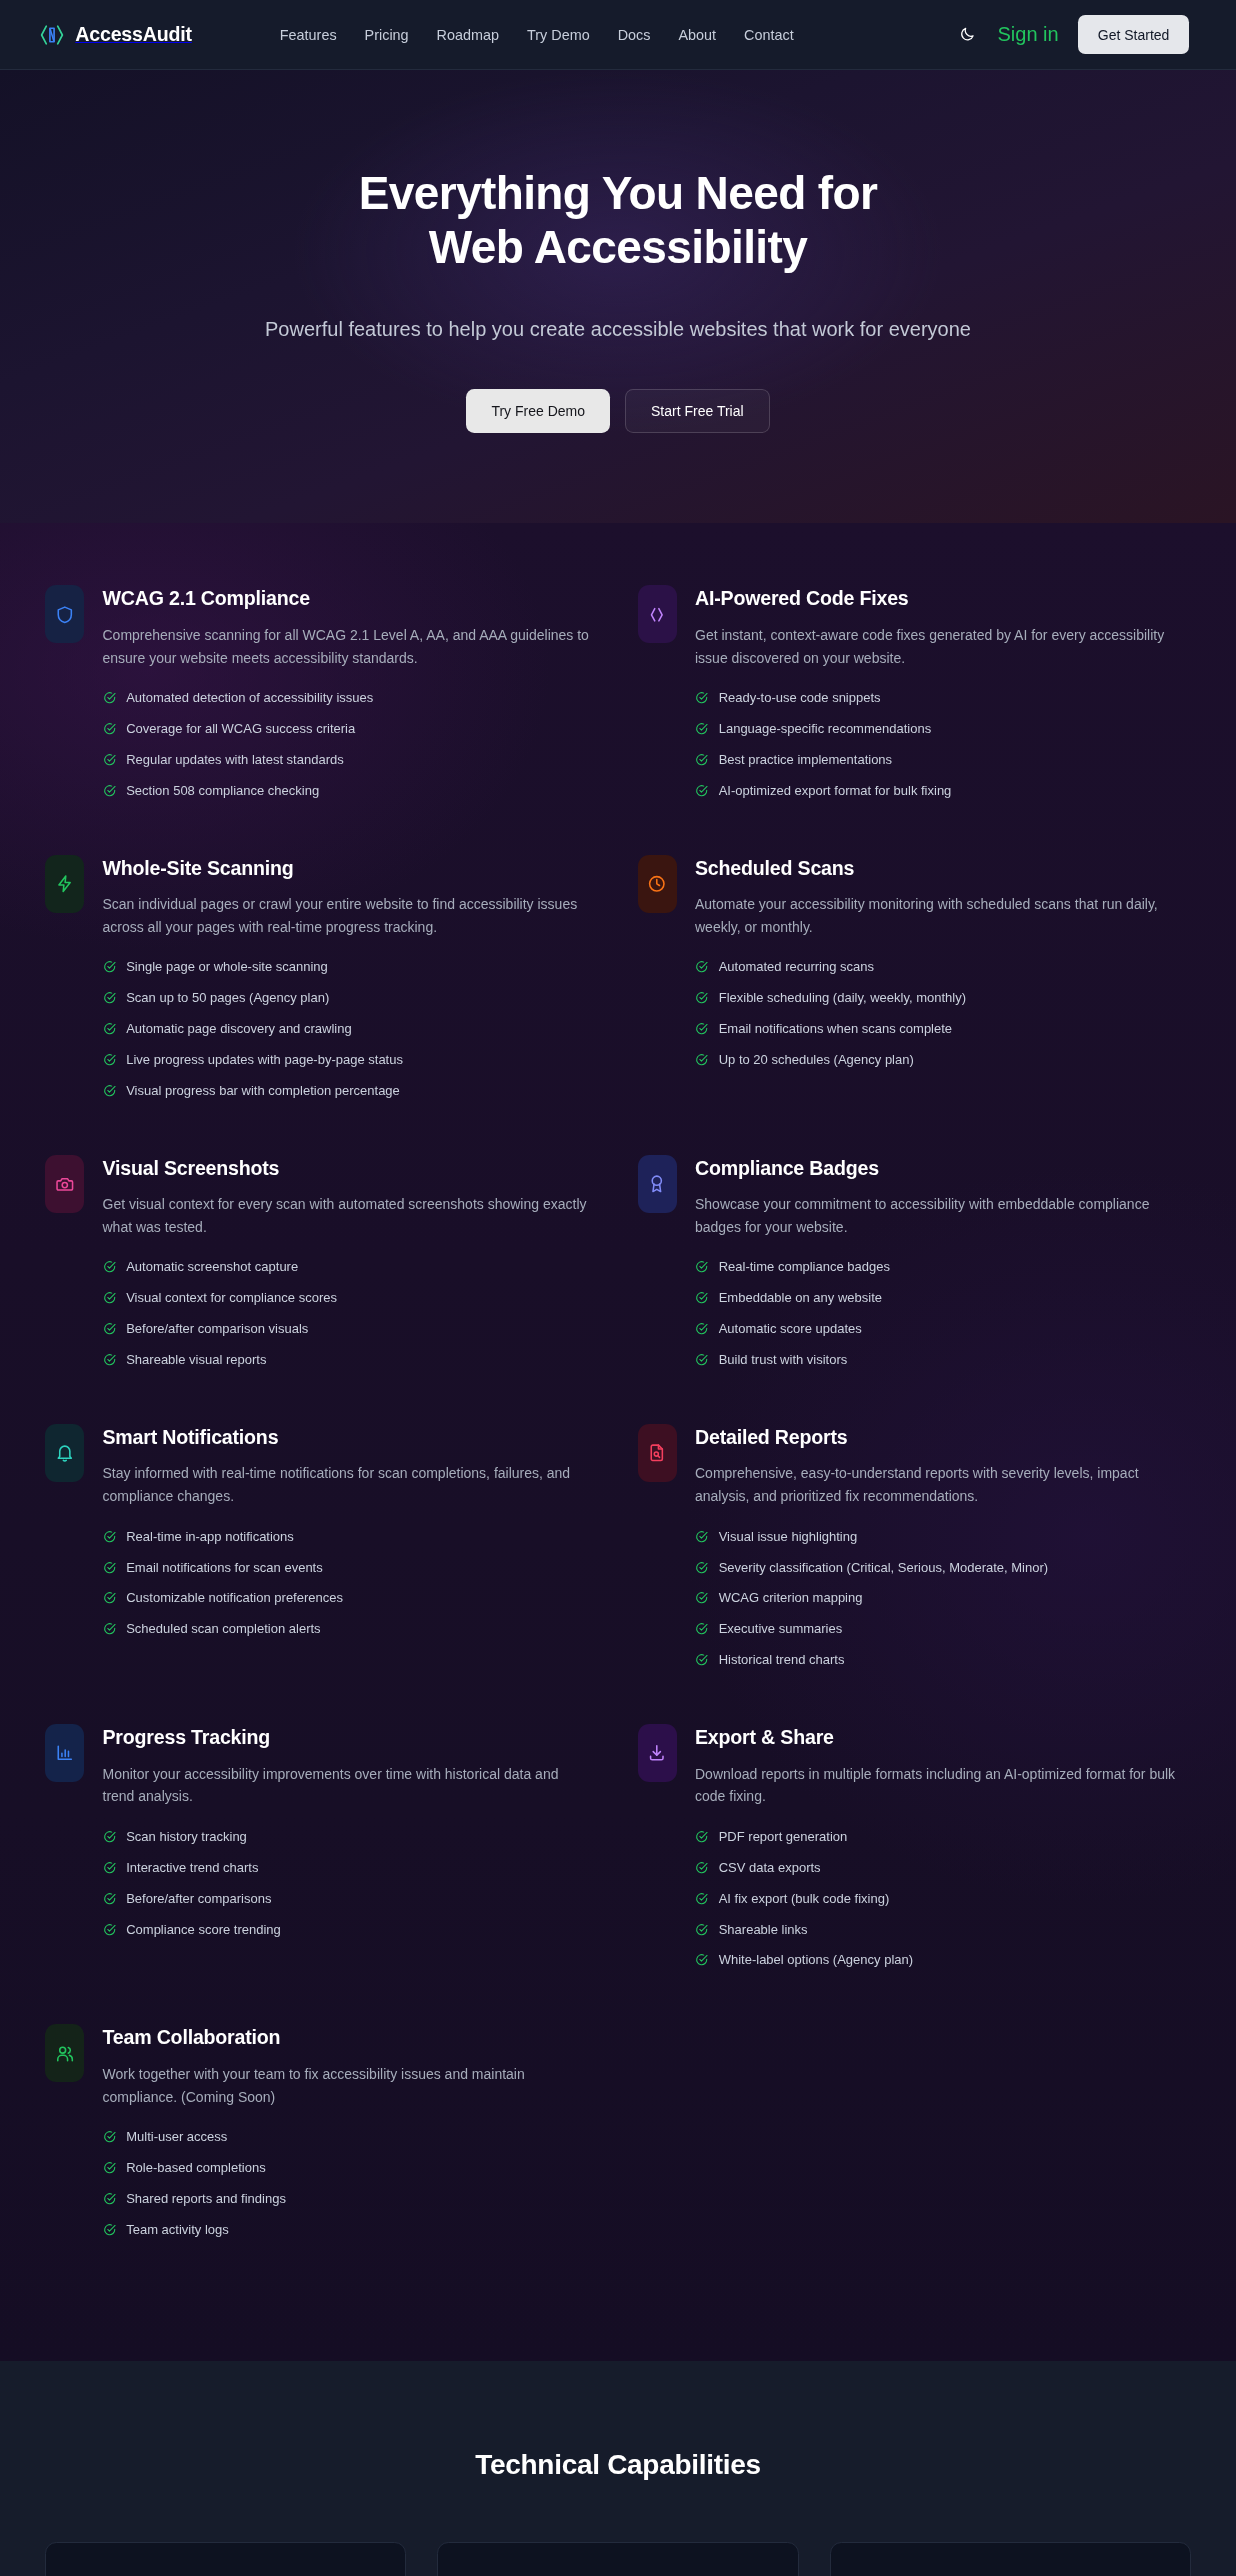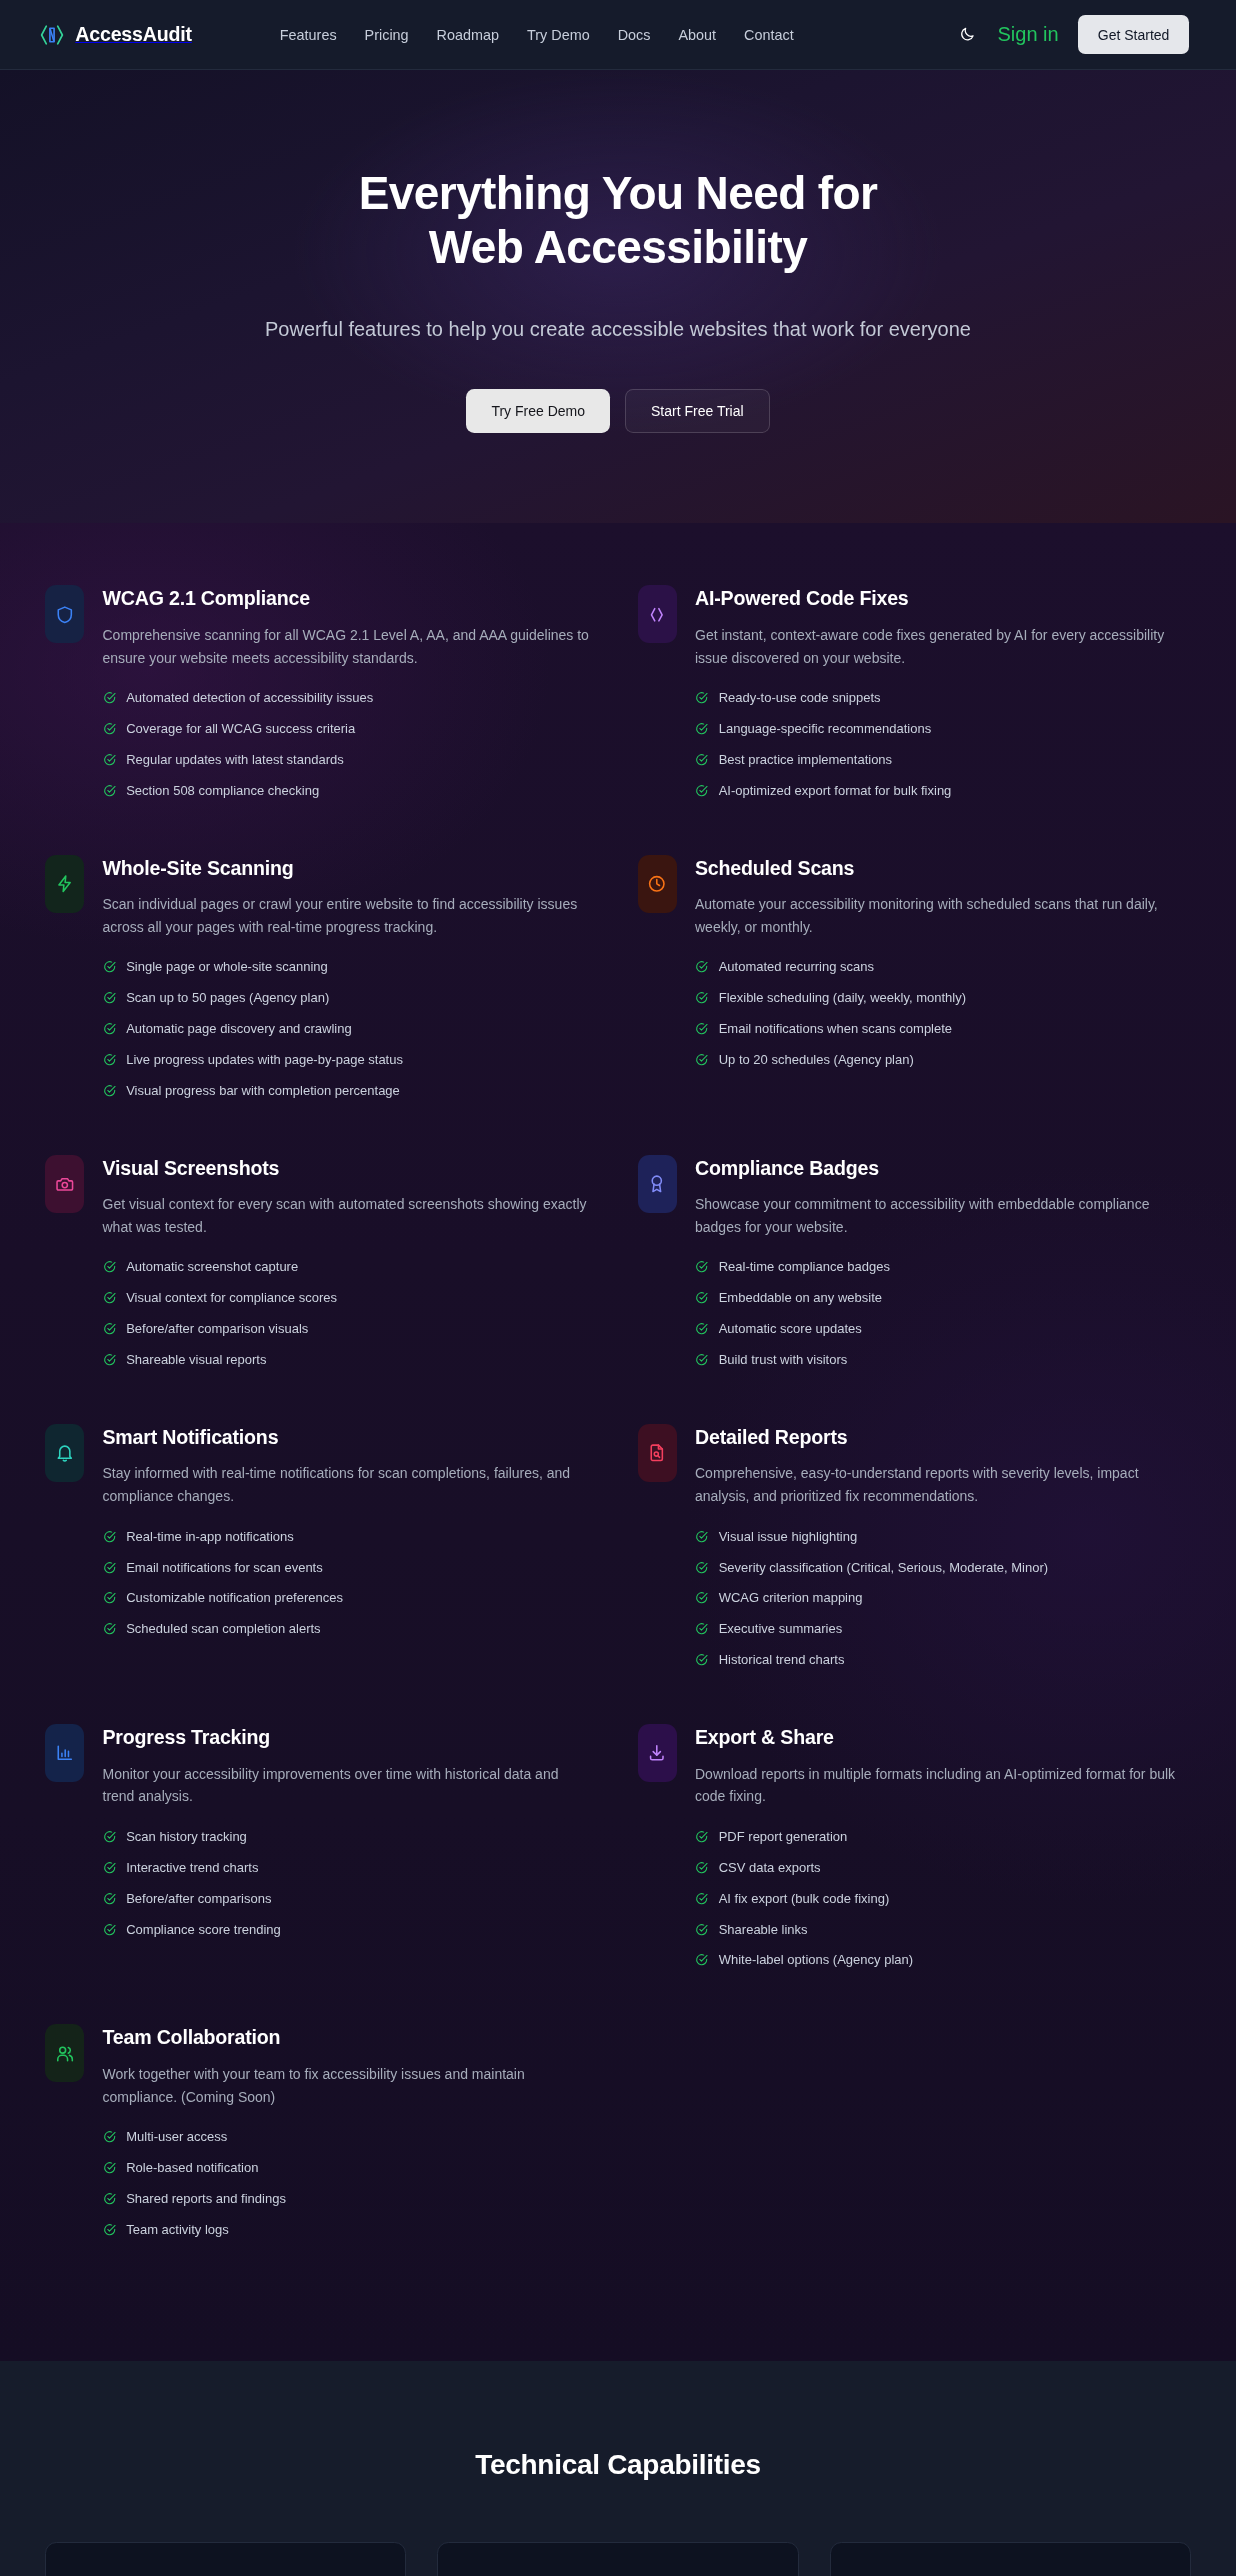--- a/index.html
+++ b/index.html
@@ -723,21 +723,21 @@
                 <path d="M21 11.2V12a9 9 0 1 1-5.3-8.2" stroke="#22c55e" stroke-width="1.9" stroke-linecap="round" fill="none"></path>
                 <path d="m8.6 11.6 2.9 2.9L21.6 4.4" stroke="#22c55e" stroke-width="1.9" stroke-linecap="round" stroke-linejoin="round" fill="none"></path>
               </svg>
               <span>Multi-user access</span>
             </li>
             <li>
               <svg class="check-icon" width="13.4" height="13.4" viewBox="0 0 24 24" fill="none">
                 <path d="M21 11.2V12a9 9 0 1 1-5.3-8.2" stroke="#22c55e" stroke-width="1.9" stroke-linecap="round" fill="none"></path>
                 <path d="m8.6 11.6 2.9 2.9L21.6 4.4" stroke="#22c55e" stroke-width="1.9" stroke-linecap="round" stroke-linejoin="round" fill="none"></path>
               </svg>
-              <span>Role-based notification</span>
+              <span>Role-based completions</span>
             </li>
             <li>
               <svg class="check-icon" width="13.4" height="13.4" viewBox="0 0 24 24" fill="none">
                 <path d="M21 11.2V12a9 9 0 1 1-5.3-8.2" stroke="#22c55e" stroke-width="1.9" stroke-linecap="round" fill="none"></path>
                 <path d="m8.6 11.6 2.9 2.9L21.6 4.4" stroke="#22c55e" stroke-width="1.9" stroke-linecap="round" stroke-linejoin="round" fill="none"></path>
               </svg>
               <span>Shared reports and findings</span>
             </li>
             <li>
               <svg class="check-icon" width="13.4" height="13.4" viewBox="0 0 24 24" fill="none">

